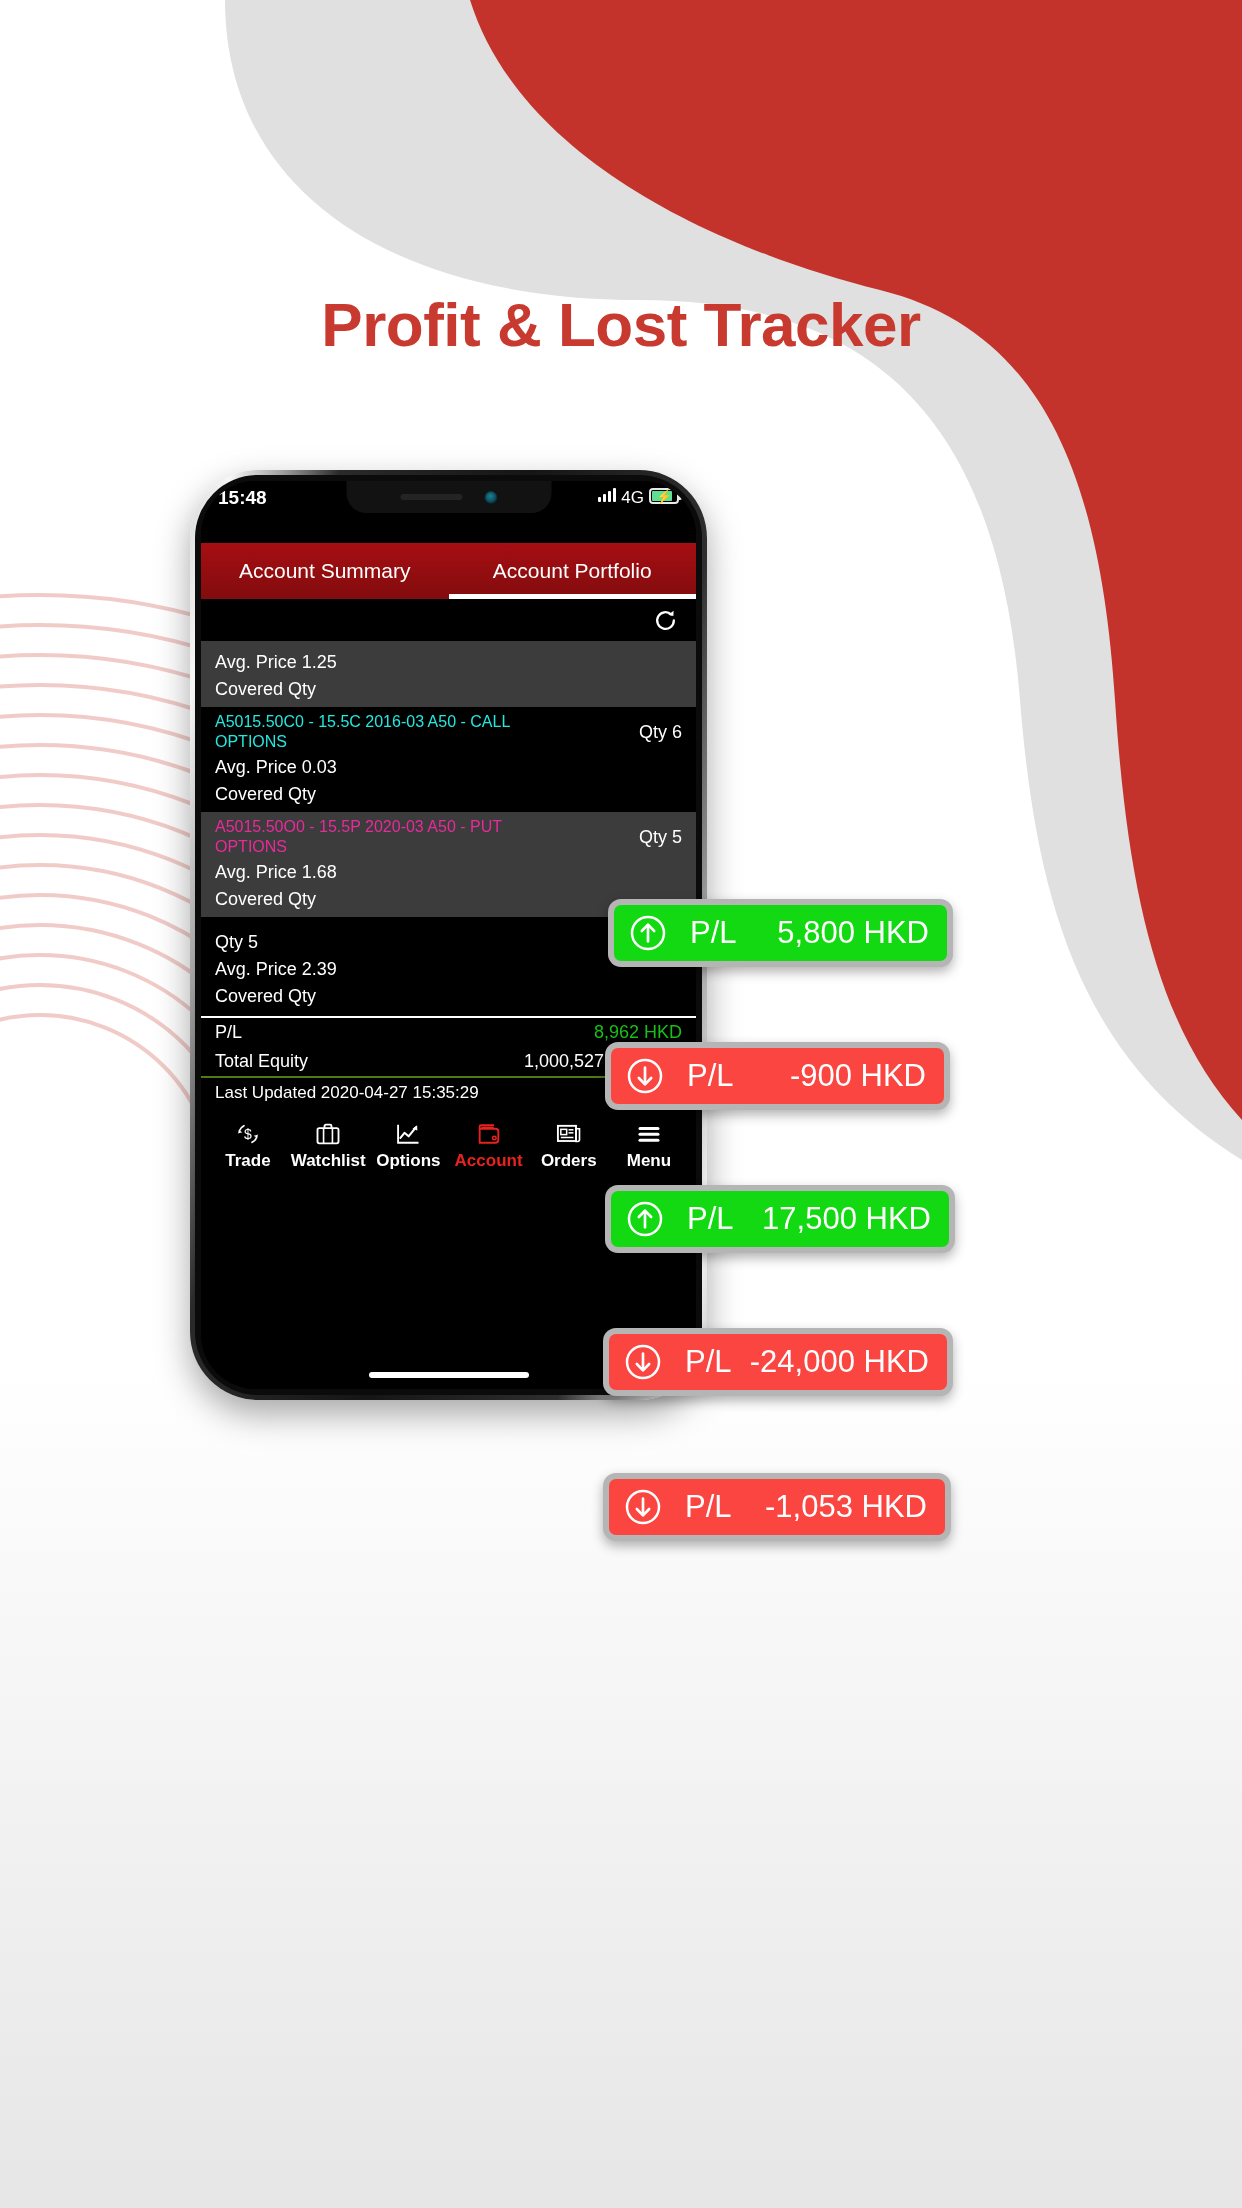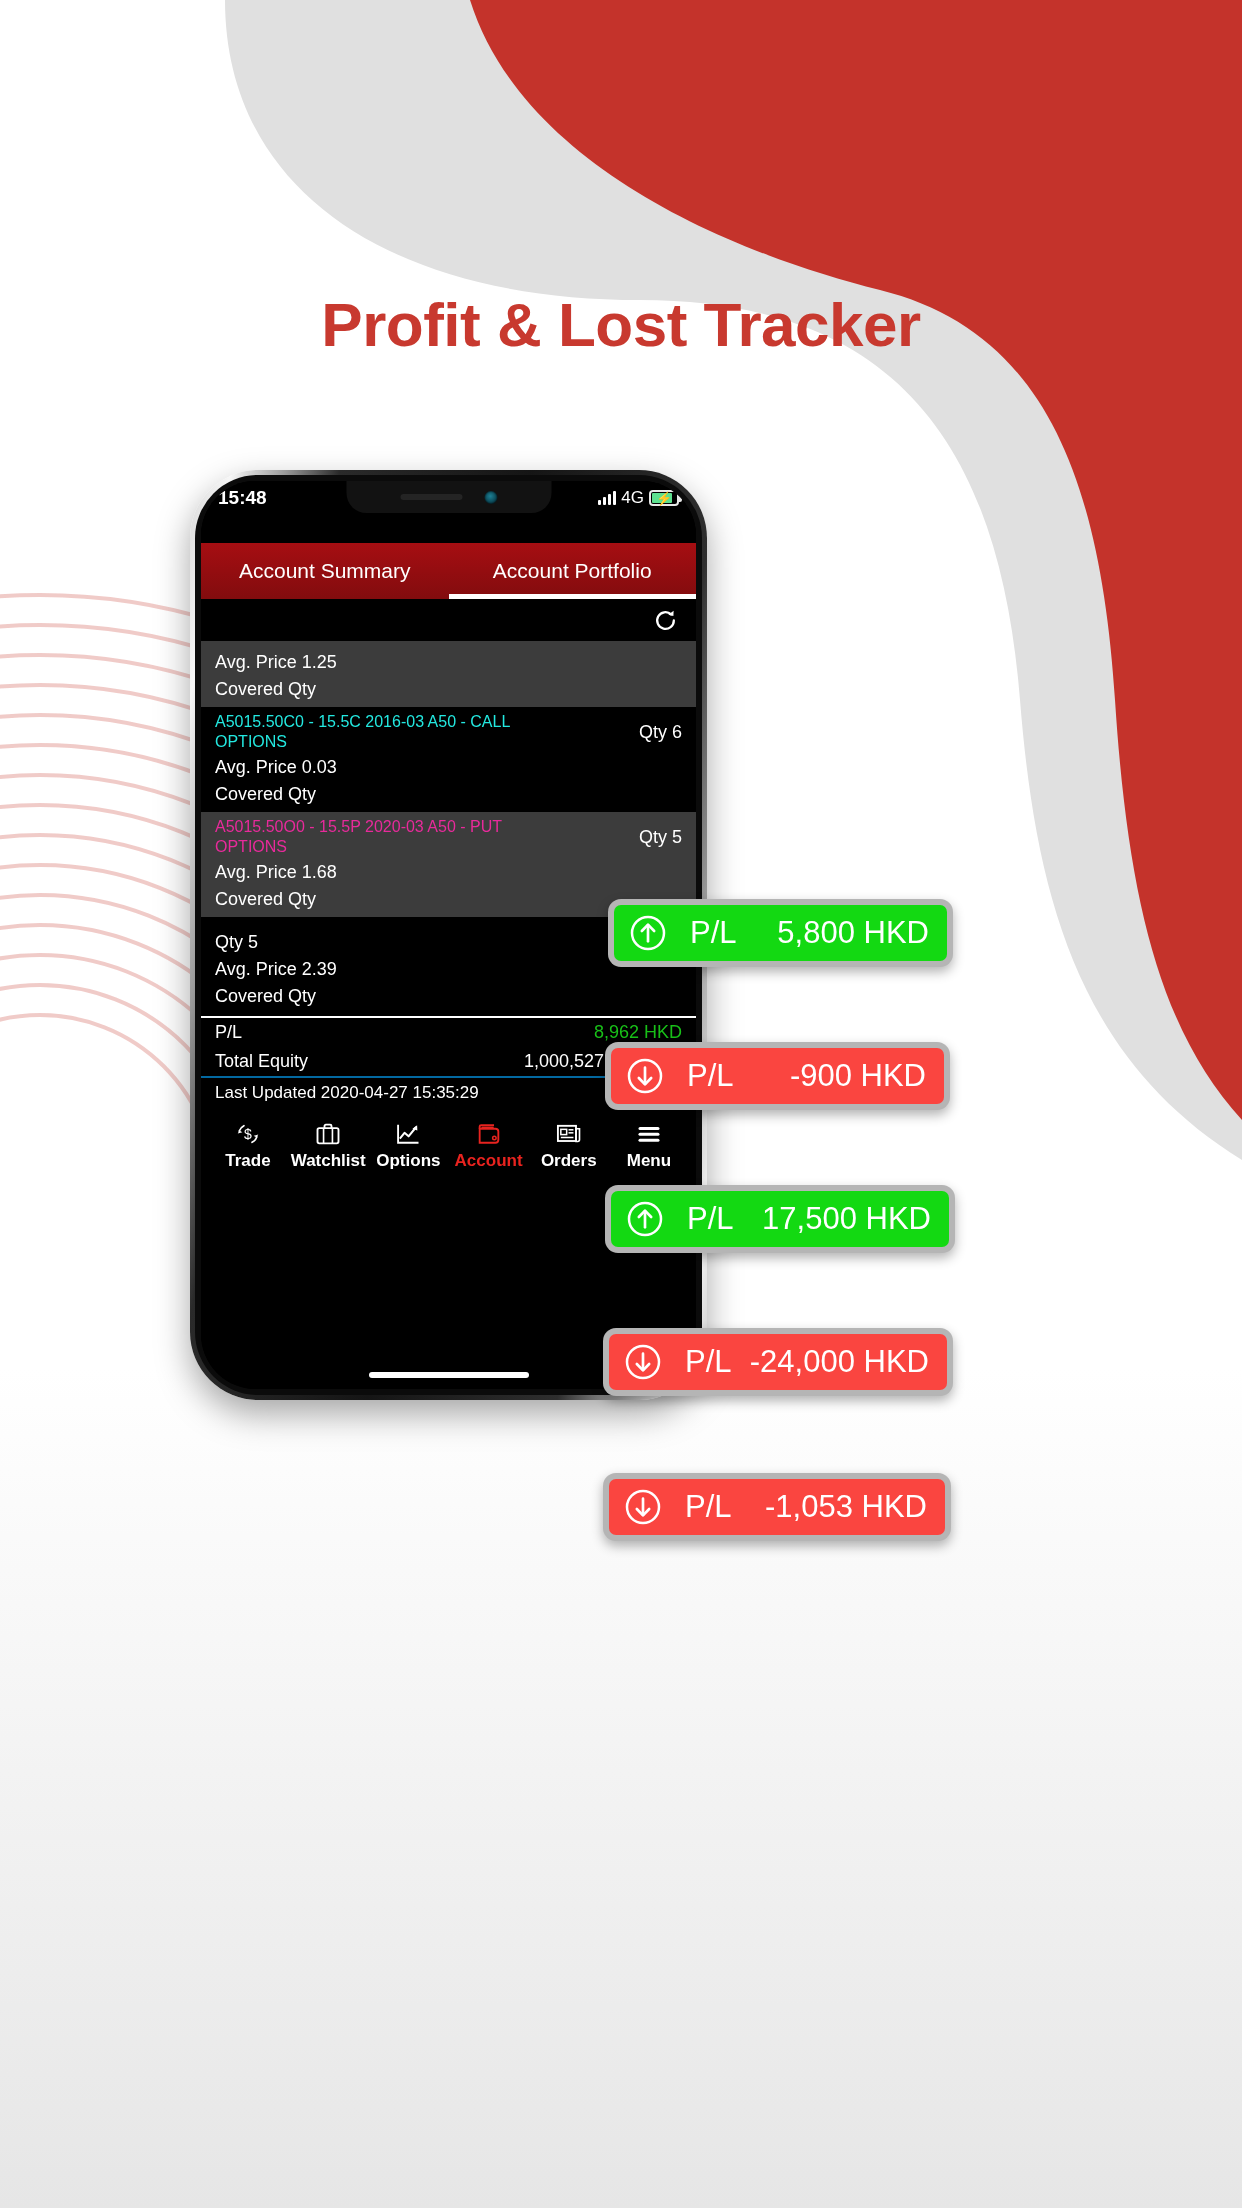--- a/index.html
+++ b/index.html
@@ -65,21 +65,21 @@
   .cam{ width:13px; height:13px; border-radius:50%;
         background:radial-gradient(circle at 45% 40%, #1d7f94 0%, #0c4a59 55%, #060f14 100%);
         box-shadow:0 0 2px #000 inset; }
 
   
   .statusbar{
     position:absolute; top:0; left:0; right:0; height:34px;
     display:flex; align-items:center; justify-content:space-between;
     padding:0 17px; color:#fff; z-index:25; font-size:19px; font-weight:bold;
   }
-  .sb-right{ display:flex; align-items:center; gap:5px; }
+  .sb-right{ display:flex; align-items:flex-start; gap:5px; }
   .bars{ display:flex; align-items:flex-end; gap:2px; height:14px; }
   .bars i{ display:block; width:3px; background:#fff; border-radius:1px; }
   .bars i:nth-child(1){ height:5px; }
   .bars i:nth-child(2){ height:8px; }
   .bars i:nth-child(3){ height:11px; }
   .bars i:nth-child(4){ height:14px; }
   .net{ font-size:17px; font-weight:normal; }
   .batt{
     width:30px; height:16px; border:2px solid #e8e8e8; border-radius:4px;
     position:relative; display:flex; align-items:center; padding:1px;
@@ -115,21 +115,21 @@
   .sym.put{ color:#ff2eae; }
   .sym.put.alt{ color:#e82a9b; }
   .sym.call{ color:#23e8e0; }
   .qty{ color:#fff; font-size:18px; white-space:nowrap; padding-top:10px; }
   .prow-line{ color:#fff; font-size:18px; margin-top:6px; }
 
   
   .summary{ border-top:2px solid #fff; margin-top:2px; background:#000; flex:none; }
   .srow{ display:flex; justify-content:space-between; align-items:center;
          color:#fff; font-size:18px; padding:4px 14px; }
-  .srow.border-b{ border-bottom:2px solid #0369a1; }
+  .srow.border-b{ border-bottom:2px solid #4d7c0f; }
   .sval.up{ color:#18c018; }
   .updated{ color:#fff; font-size:17px; padding:5px 14px 0 14px; background:#000; }
 
   
   .navbar{ margin-top:12px; background:#000; display:flex; justify-content:space-between;
            padding:4px 10px 0 10px; flex:none; }
   .navitem{ display:flex; flex-direction:column; align-items:center; gap:2px; width:74px; }
   .navitem .ico{ height:30px; display:flex; align-items:center; justify-content:center; }
   .navitem span{ color:#fff; font-size:17px; font-weight:bold; }
   .navitem.active span{ color:#e8231f; }

